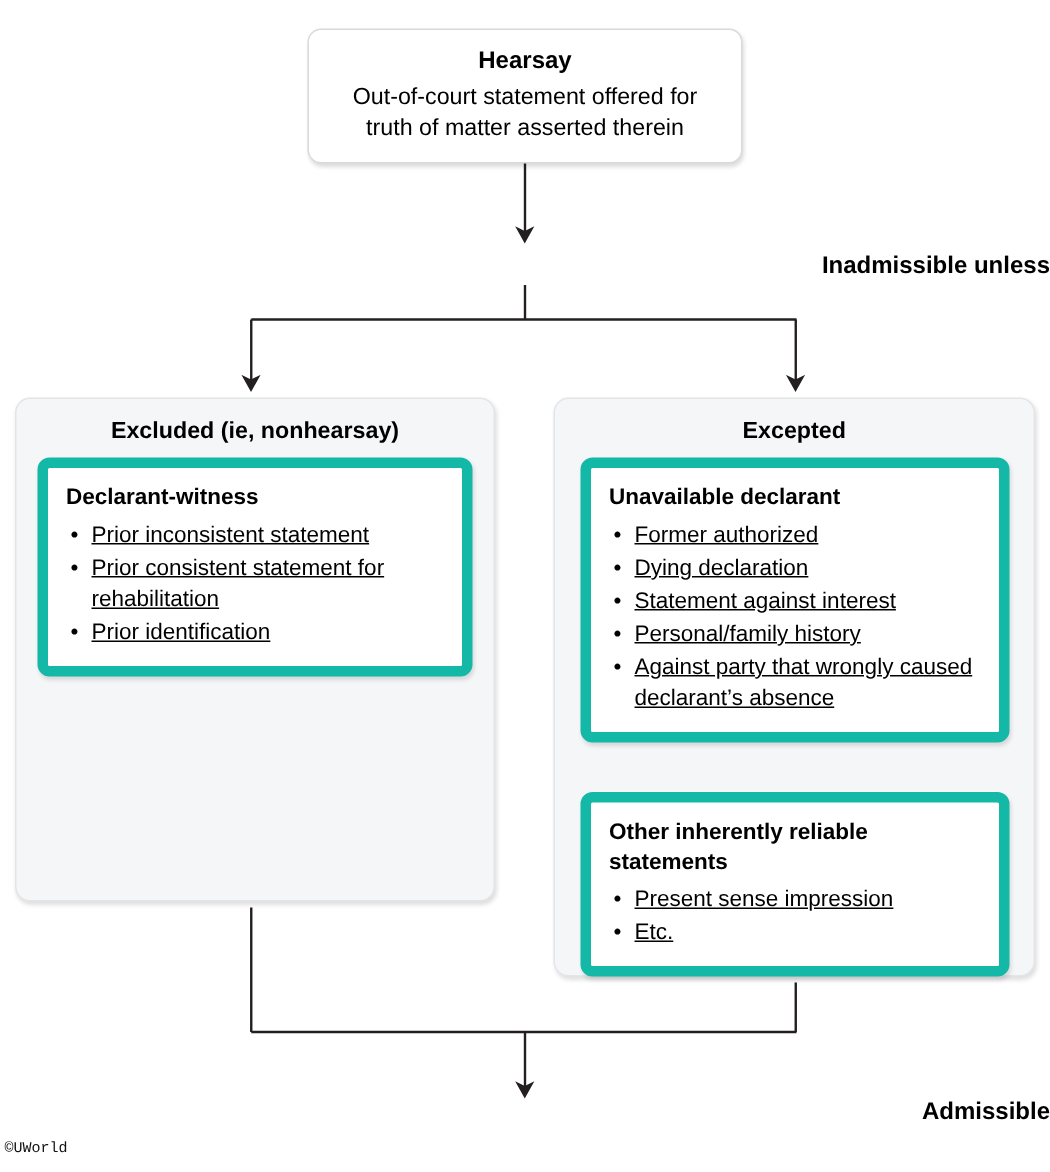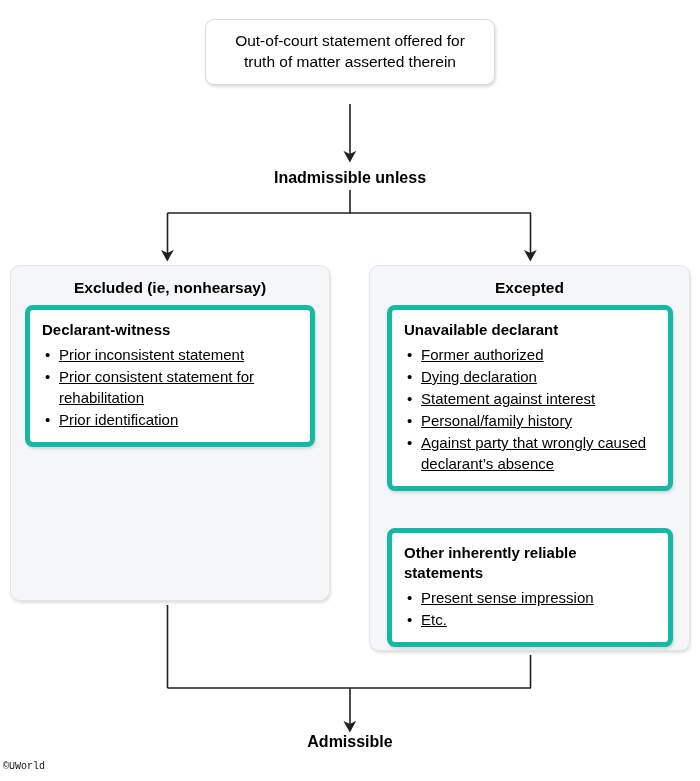--- a/index.html
+++ b/index.html
@@ -52,21 +52,21 @@
   .hearsay-sub {
     font-size: 15.5px;
     line-height: 21px;
   }
 
   
   .mid-label {
     position: absolute;
     left: 0;
     width: 700px;
-    text-align: center;
+    text-align: right;
     font-size: 16px;
     font-weight: bold;
     line-height: 20px;
   }
   #inadmissible-label { top: 168px; }
   #admissible-label { top: 732px; }
 
   
   .panel {
     position: absolute;
@@ -95,21 +95,21 @@
     line-height: 20px;
     padding-top: 12px;
     padding-bottom: 10px;
   }
 
   
   .card {
     position: absolute;
     box-sizing: border-box;
     background: #ffffff;
-    border: 5px solid #14b8a6;
+    border: 7px solid #14b8a6;
     border-radius: 8px;
     box-shadow: 1px 2px 3px rgba(0,0,0,0.13);
     padding: 10px 12px 11px 12px;
   }
   .card-title {
     font-size: 15px;
     font-weight: bold;
     line-height: 20px;
     margin-bottom: 4px;
   }
@@ -194,20 +194,21 @@
     <line x1="167.5" y1="605" x2="167.5" y2="688" stroke="#231f20" stroke-width="1.6"></line>
 
     <line x1="530.5" y1="655" x2="530.5" y2="688" stroke="#231f20" stroke-width="1.6"></line>
 
     <line x1="167.5" y1="688" x2="531" y2="688" stroke="#231f20" stroke-width="1.6"></line>
 
     <line x1="350" y1="688" x2="350" y2="726" stroke="#231f20" stroke-width="1.6" marker-end="url(#arrowhead)"></line>
   </svg>
 
   <div class="hearsay-box">
+    <div class="hearsay-title">Hearsay</div>
     <div class="hearsay-sub">Out-of-court statement offered for truth of matter asserted therein</div>
   </div>
 
   <div class="mid-label" id="inadmissible-label">Inadmissible unless</div>
 
   <div class="panel" id="panel-excluded">
     <div class="panel-title">Excluded (ie, nonhearsay)</div>
   </div>
 
   <div class="card" id="card-declarant-witness">

